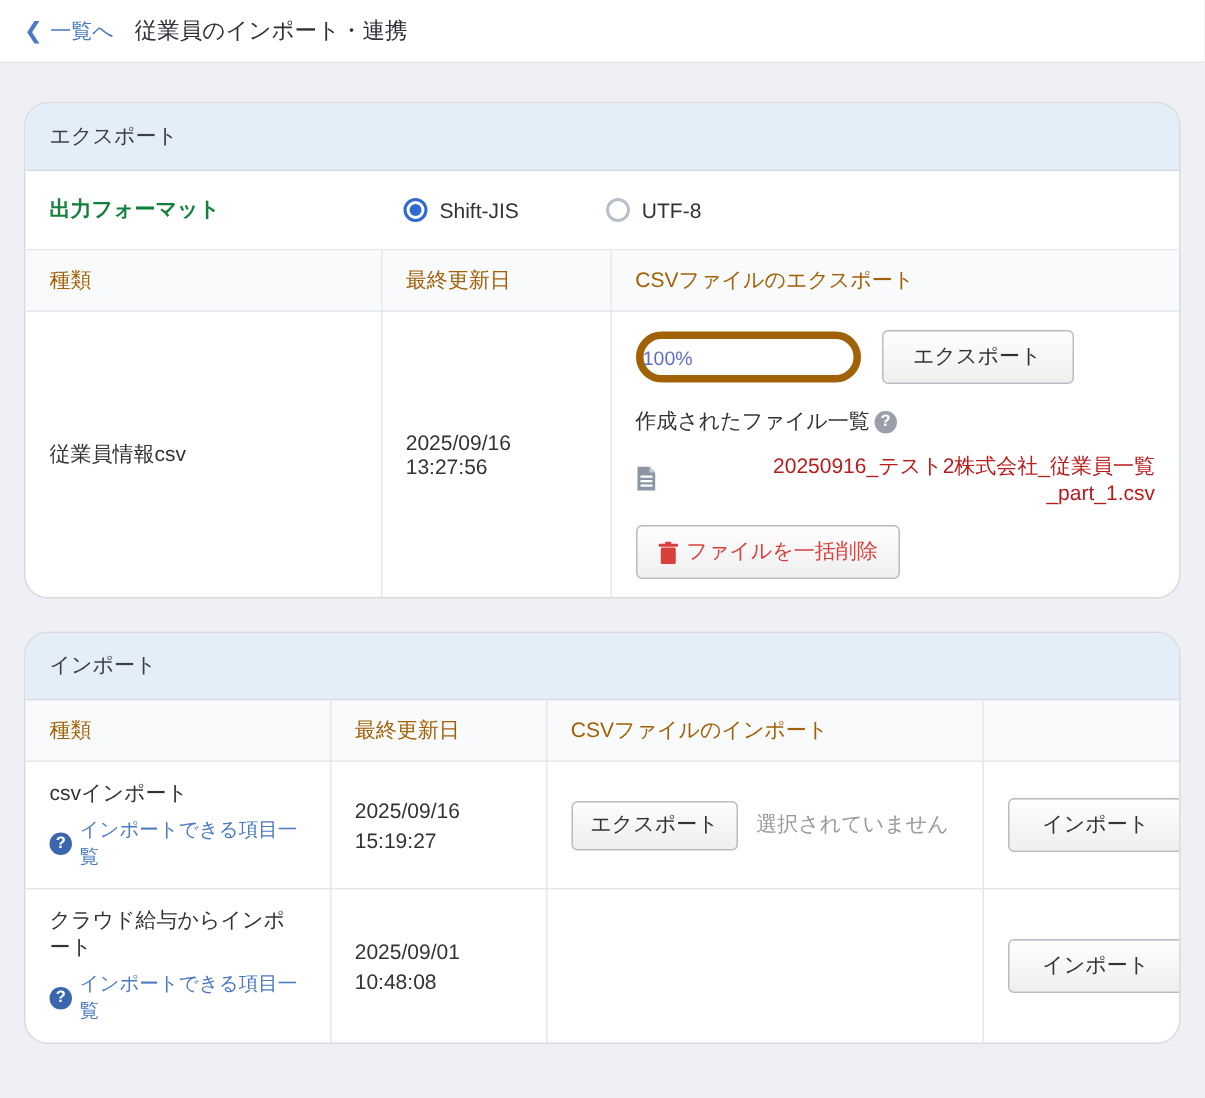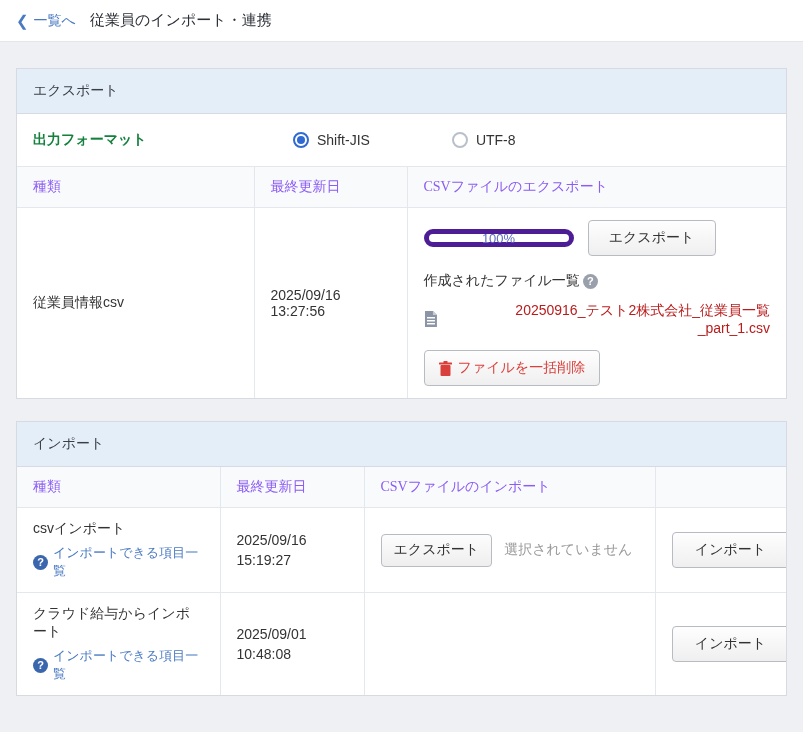--- a/index.html
+++ b/index.html
@@ -8,54 +8,54 @@
 
   
   .titlebar { height:42px; background:#fff; border-bottom:1px solid #e4e6e9;
     display:flex; align-items:center; padding:0 16px; gap:14px; }
   .back-link { color:#4a7ac2; display:flex; align-items:center; gap:5px; cursor:pointer; font-size:14px; }
   .back-chevron { font-size:15px; font-weight:bold; line-height:1; }
   .page-title { color:#2b2f36; font-size:15px; font-weight:500;font-family:Liberation Mono, monospace; }
 
   .content { padding:26px 16px 0 16px; }
 
-  .card { background:#fff; border:1px solid #d7dbe1; border-radius:0; overflow:hidden; }
+  .card { background:#fff; border:1px solid #d7dbe1; border-radius:16px; overflow:hidden; }
   .card + .card { margin-top:22px; }
   .card-header { background:#e4eef9; padding:13px 16px; font-size:14px; color:#3a3f46;
     border-bottom:1px solid #d7dbe1; }
 
   
   .format-row { display:flex; align-items:center; padding:17px 16px; border-bottom:1px solid #e4e7eb; }
   .format-label { font-weight:bold; width:236px; color:#15803d; }
   .radio-group { display:flex; gap:58px; }
-  .radio-item { display:flex; align-items:flex-start; gap:8px; cursor:pointer;margin-left:24px; }
+  .radio-item { display:flex; align-items:flex-start; gap:8px; cursor:pointer; }
   .radio-circle { width:16px; height:16px; border-radius:50%; background:#fff; position:relative; flex:0 0 auto; }
   .radio-circle.on { border:2px solid #2e6ad1; }
   .radio-circle.on::after { content:""; position:absolute; left:2px; top:2px; width:8px; height:8px;
     border-radius:50%; background:#2e6ad1; }
   .radio-circle.off { border:2px solid #b9c0ca; }
 
   
   table { border-collapse:collapse; width:100%; table-layout:fixed; }
   th, td { border:1px solid #e4e7eb; text-align:left; vertical-align:middle; font-weight:normal; }
-  th { background:#f9fafb; padding:11px 16px; color:#8b5cf6;font-family:Liberation Serif, serif; }
+  th { background:#f9fafb; padding:11px 16px; color:#a16207; }
   td { padding:12px 16px; }
   tr th:first-child, tr td:first-child { border-left:none; }
   tr th:last-child, tr td:last-child { border-right:none; }
   table tr:last-child td { border-bottom:none; }
   thead tr th { border-top:none; }
 
   
   .col-type { width:237px; }
   .col-date { width:153px; }
 
   
   .export-actions { display:flex; align-items:center; gap:14px; }
-  .progress-pill { width:150px; height:18px; border:5px solid #4c1d95; border-radius:17px;
-    background:#fff; display:flex; align-items:center; justify-content:center; }
+  .progress-pill { width:150px; height:34px; border:5px solid #a16207; border-radius:17px;
+    background:#fff; display:flex; align-items:center; }
   .progress-text { color:#5e6fc1; font-size:13px; }
   .btn { display:inline-flex; align-items:center; justify-content:center;
     background:linear-gradient(#fefefe,#efeff0); border:1px solid #b8bcc2; border-radius:4px;
     color:#333; font-size:14px; cursor:pointer; height:36px; }
   .btn-export { width:128px; }
   .files-label-row { margin:16px 0 12px 0; display:flex; align-items:center; gap:3px; }
   .help-icon { width:15px; height:15px; border-radius:50%; color:#fff; font-size:11px; font-weight:bold;
     display:inline-flex; align-items:center; justify-content:center; flex:0 0 auto; }
   .help-gray { background:#9aa0ab; }
   .help-blue { background:#3a66ae; }

